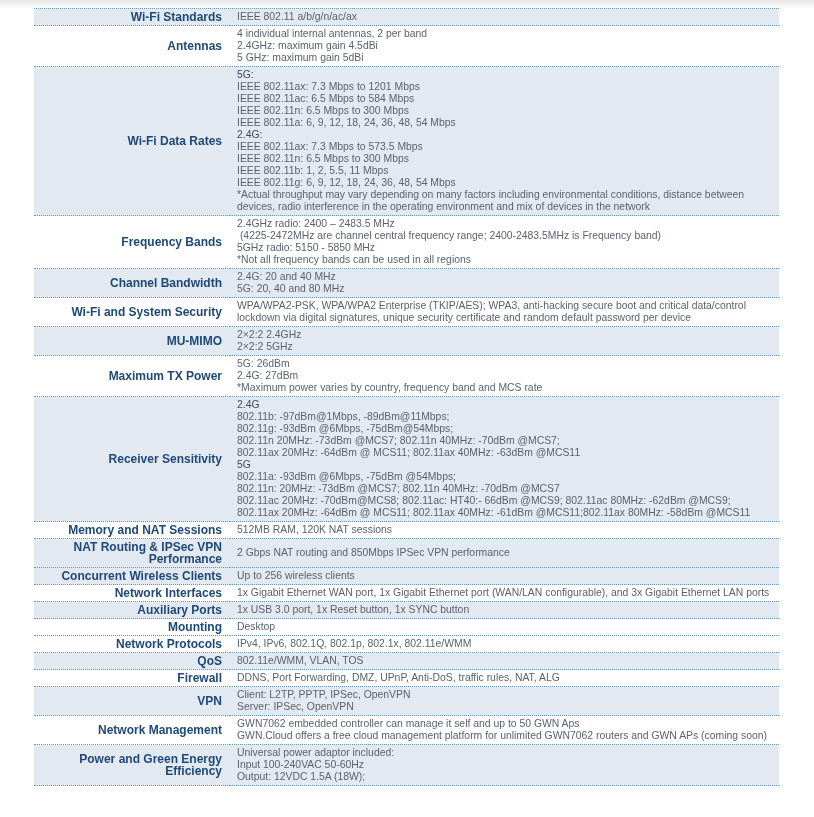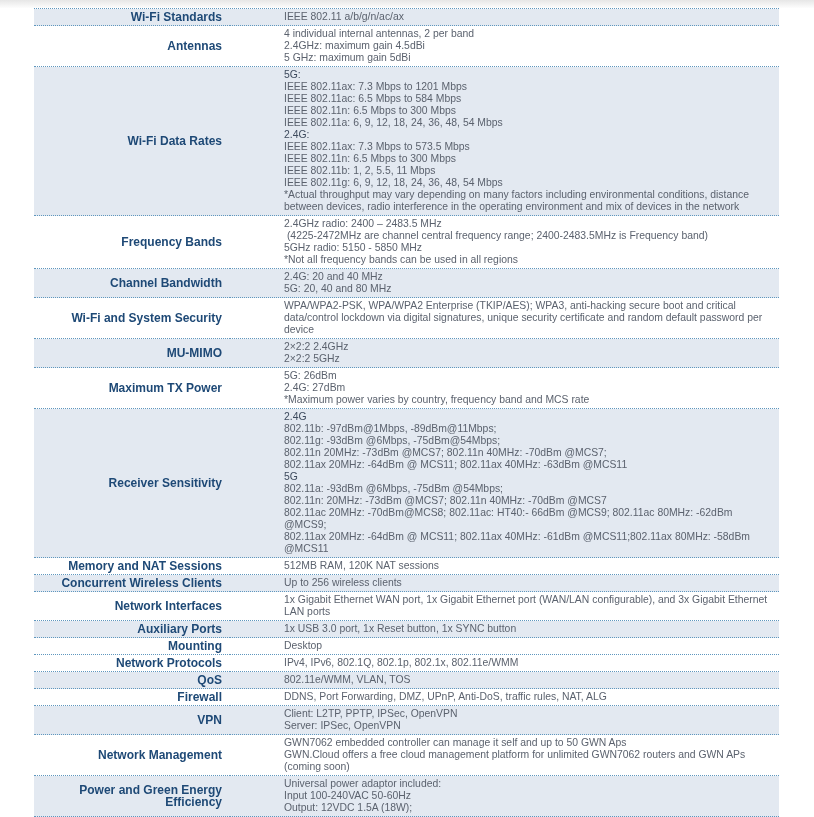--- a/index.html
+++ b/index.html
@@ -24,21 +24,21 @@
     color:var(--label-color);
     border-bottom:1px dotted var(--divider);
   }
   .value-cell{
     display:table-cell;vertical-align:middle;
     padding:2px 6px 2px 7px;
     font-size:10.4px;line-height:12px;
     color:var(--value-color);
     border-bottom:1px dotted var(--divider);
   }
-  .line{white-space:pre-wrap;margin-left:47px;}
+  .line{white-space:pre-wrap;}
   .line.bold{font-weight:normal;color:var(--value-bold-color);}
   .line.italic{}
 </style>
 </head>
 <body style="--shaded-bg: #e3e9f1; --label-color: #1e4976; --value-color: #5b626e; --value-bold-color: #3d4a5d; --divider: #5f97be;">
 
 <div class="shadow-top"></div>
 <div class="spec-table">
     <div class="spec-row shaded">
       <div class="label-cell">Wi-Fi Standards</div>
@@ -122,20 +122,26 @@
         <div class="line">802.11ax 20MHz: -64dBm @ MCS11; 802.11ax 40MHz: -61dBm @MCS11;802.11ax 80MHz: -58dBm @MCS11</div>
       </div>
     </div>
     <div class="spec-row">
       <div class="label-cell">Memory and NAT Sessions</div>
       <div class="value-cell">
         <div class="line">512MB RAM, 120K NAT sessions</div>
       </div>
     </div>
     <div class="spec-row shaded">
+      <div class="label-cell">NAT Routing &amp; IPSec VPN Performance</div>
+      <div class="value-cell">
+        <div class="line">2 Gbps NAT routing and 850Mbps IPSec VPN performance</div>
+      </div>
+    </div>
+    <div class="spec-row shaded">
       <div class="label-cell">Concurrent Wireless Clients</div>
       <div class="value-cell">
         <div class="line">Up to 256 wireless clients</div>
       </div>
     </div>
     <div class="spec-row">
       <div class="label-cell">Network Interfaces</div>
       <div class="value-cell">
         <div class="line">1x Gigabit Ethernet WAN port, 1x Gigabit Ethernet port (WAN/LAN configurable), and 3x Gigabit Ethernet LAN ports</div>
       </div>

